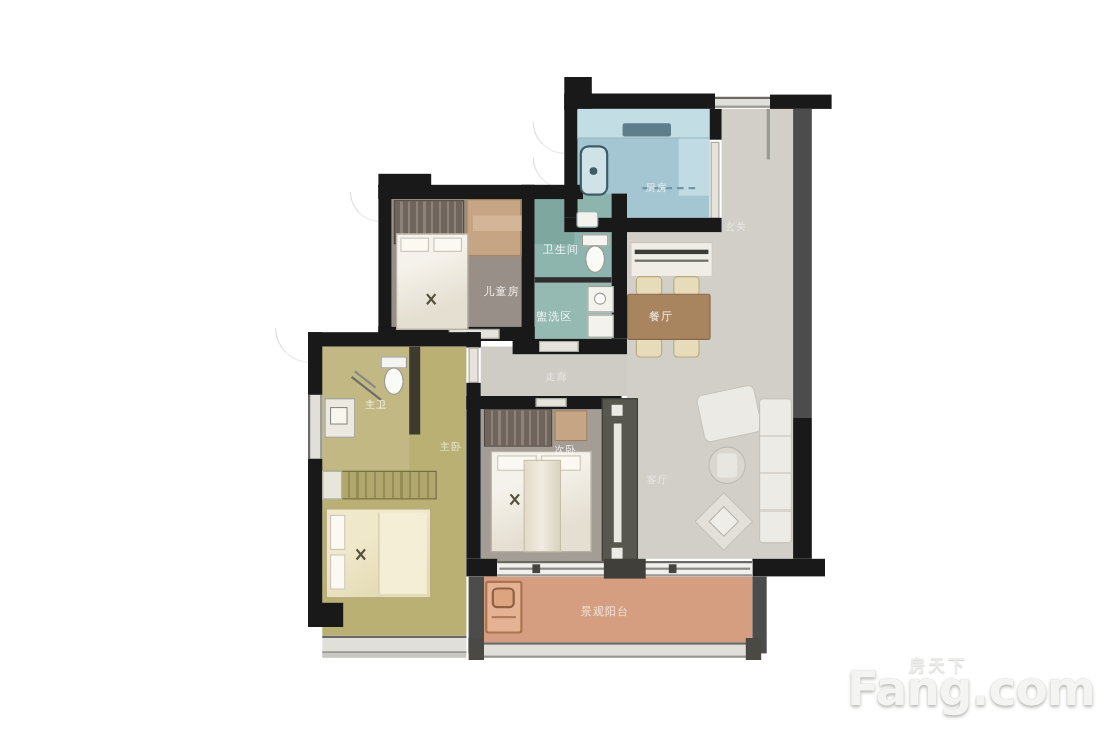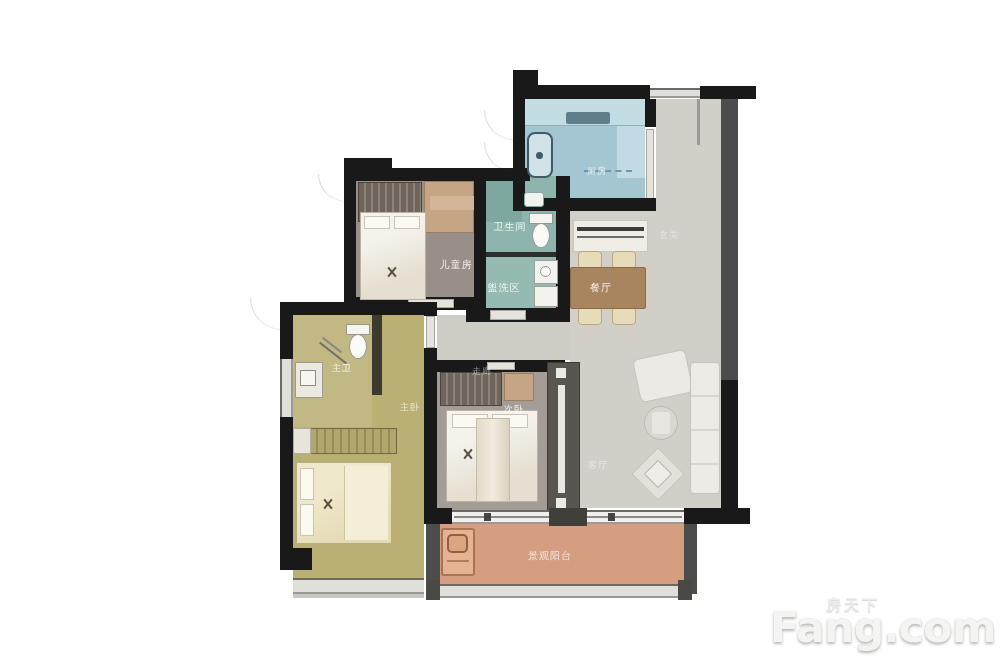--- a/index.html
+++ b/index.html
@@ -4,21 +4,21 @@
 <style>
   html,body{margin:0;padding:0;background:#ffffff;}
   #canvas{position:relative;width:1000px;height:667px;background:#ffffff;overflow:hidden;
           font-family:"DejaVu Sans","Liberation Sans",sans-serif;}
   #canvas div{position:absolute;box-sizing:border-box;}
   .wall{background:#191919;}
   .gwall{background:#4c4c4c;}
   .floor{}
   .lbl{color:rgba(255,255,255,.85);font-size:10px;letter-spacing:1px;white-space:nowrap;
        transform:translate(-50%,-50%);text-align:right;}
-  .lbl.faint{color:rgba(255,255,255,.5);margin-top:28px;}
+  .lbl.faint{color:rgba(255,255,255,.5);}
   .door{background:#e5e3dc;border:1px solid #a8a8a2;}
   .arc{border:1px solid rgba(70,70,70,.12);border-left:1px solid rgba(70,70,70,.18);
        border-radius:0 0 0 100%;border-top:none;border-right:none;}
   .winh{background:#e0dfda;border-top:2px solid #6a6965;border-bottom:2px solid #9a9994;}
   .winv{background:#e0dfda;border-left:2px solid #6a6965;border-right:2px solid #9a9994;}
   .stripeV{background:repeating-linear-gradient(90deg,#6f655d 0 5px,#8d837a 5px 7px);border:1px solid #4c443e;}
   .bed{border:1px solid #b9b3a6;background:linear-gradient(160deg,#f5f2eb 30%,#e5dfd1 75%);}
   .pillow{background:#fbf9f2;border:1px solid #c9c4b6;}
   .pl::before,.pl::after{content:"";position:absolute;left:5px;top:0;width:2px;height:12px;background:#55503c;}
   .pl::before{transform:rotate(40deg);} .pl::after{transform:rotate(-40deg);}
@@ -171,21 +171,21 @@
   <div style="left:441px;top:528px;width:34px;height:48px;background:#e5b294;border:2px solid #a9744f;border-radius:3px;"></div>
   <div style="left:447px;top:534px;width:21px;height:19px;background:#dca57f;border:2px solid #8f5f40;border-radius:5px;"></div>
   <div style="left:447px;top:560px;width:22px;height:2px;background:#b07c5c;"></div>
 
   <div class="lbl" style="left:597px;top:171px;font-size:9px;color:rgba(255,255,255,.7);">厨房</div>
   <div class="lbl" style="left:510px;top:227px;">卫生间</div>
   <div class="lbl" style="left:504px;top:288px;">盥洗区</div>
   <div class="lbl" style="left:456px;top:265px;">儿童房</div>
   <div class="lbl" style="left:601px;top:288px;font-size:10px;">餐厅</div>
   <div class="lbl faint" style="left:669px;top:207px;font-size:9px;">玄关</div>
-  <div class="lbl faint" style="left:482px;top:343px;font-size:9px;">走廊</div>
+  <div class="lbl faint" style="left:506px;top:343px;font-size:9px;">走廊</div>
   <div class="lbl" style="left:342px;top:368px;font-size:9px;">主卫</div>
   <div class="lbl" style="left:410px;top:407px;font-size:9px;color:rgba(255,255,255,.7);">主卧</div>
   <div class="lbl" style="left:514px;top:409px;font-size:9px;">次卧</div>
   <div class="lbl faint" style="left:598px;top:437px;font-size:9px;">客厅</div>
   <div class="lbl" style="left:550px;top:556px;color:rgba(255,255,255,.75);">景观阳台</div>
 
   <div style="left:768px;top:594px;width:210px;height:70px;">
     <div class="wm-cn" style="left:58px;top:2px;">房天下</div>
     <div class="wm-en" style="left:2px;top:8px;">Fang.com</div>
   </div>

